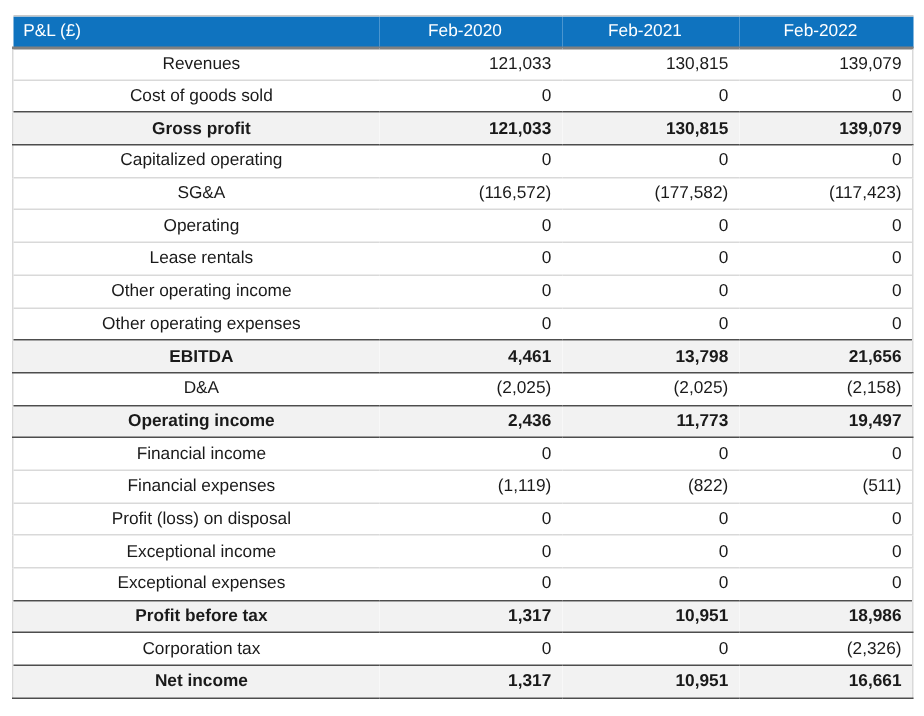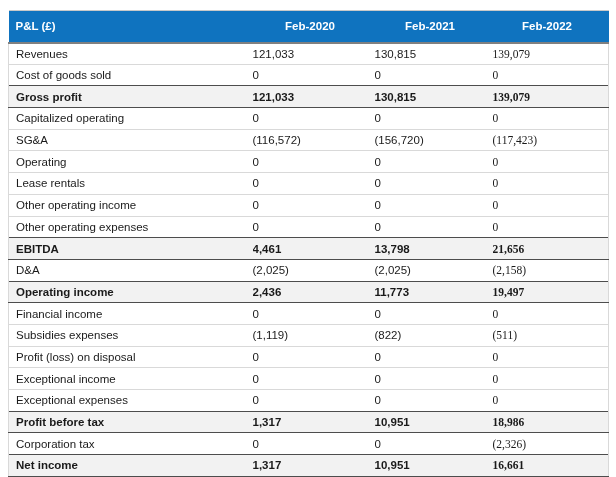--- a/index.html
+++ b/index.html
@@ -31,42 +31,42 @@
     color: var(--text-color);
   }
   col.c-label { width: 244px; }
   col.c-v1 { width: 122px; }
   col.c-v2 { width: 118px; }
   col.c-v3 { width: 116px; }
 
   thead th {
     background: var(--header-bg);
     color: var(--header-text);
-    font-weight: bold;
-    height: 32px;
+    font-weight: normal;
+    height: 21px;
     border-top: 1px solid #c9c9c9;
     border-bottom: 2px solid var(--header-border);
     padding: 0;
     margin-top: 44px;
   }
   th.lbl { text-align: left; padding-left: 7px; }
   th.val { padding-right: 7px; }
 
   tbody td {
     height: 21.7px;
     padding: 0;
     background: #ffffff;
     border-top: 1px solid var(--row-border);
     white-space: nowrap;
     overflow: hidden;
   }
-  tbody td.lbl { text-align: left; padding-left: 7px; }
-  tbody td.val { padding-right: 7px; }
+  tbody td.lbl { text-align: center; padding-left: 7px; }
+  tbody td.val { text-align: right; padding-right: 7px; }
   tbody td:first-child { border-left: 1px solid var(--row-border); }
-  tbody td:last-child { border-right: 1px solid var(--row-border); font-family: Liberation Serif, serif; }
+  tbody td:last-child { border-right: 1px solid var(--row-border); }
 
   tr.subtotal td {
     background: var(--subtotal-bg);
     font-weight: bold;
     border-top: 1px solid var(--subtotal-border);
     border-bottom: 1px solid var(--subtotal-border);
   }
 </style>
 </head>
 <body>
@@ -108,21 +108,21 @@
         </tr>
         <tr>
           <td class="lbl">Capitalized operating</td>
           <td class="val">0</td>
           <td class="val">0</td>
           <td class="val">0</td>
         </tr>
         <tr>
           <td class="lbl">SG&amp;A</td>
           <td class="val">(116,572)</td>
-          <td class="val">(156,720)</td>
+          <td class="val">(177,582)</td>
           <td class="val">(117,423)</td>
         </tr>
         <tr>
           <td class="lbl">Operating</td>
           <td class="val">0</td>
           <td class="val">0</td>
           <td class="val">0</td>
         </tr>
         <tr>
           <td class="lbl">Lease rentals</td>
@@ -160,21 +160,21 @@
           <td class="val">11,773</td>
           <td class="val">19,497</td>
         </tr>
         <tr>
           <td class="lbl">Financial income</td>
           <td class="val">0</td>
           <td class="val">0</td>
           <td class="val">0</td>
         </tr>
         <tr>
-          <td class="lbl">Subsidies expenses</td>
+          <td class="lbl">Financial expenses</td>
           <td class="val">(1,119)</td>
           <td class="val">(822)</td>
           <td class="val">(511)</td>
         </tr>
         <tr>
           <td class="lbl">Profit (loss) on disposal</td>
           <td class="val">0</td>
           <td class="val">0</td>
           <td class="val">0</td>
         </tr>

